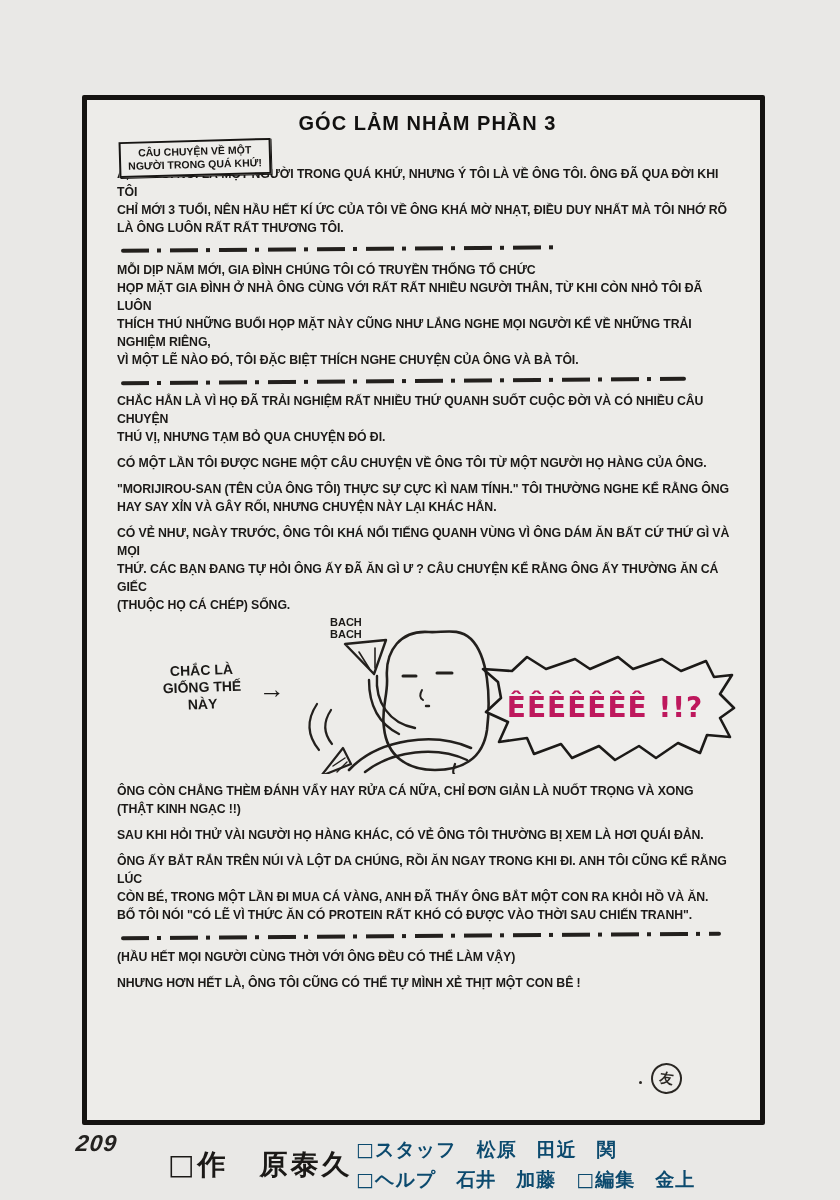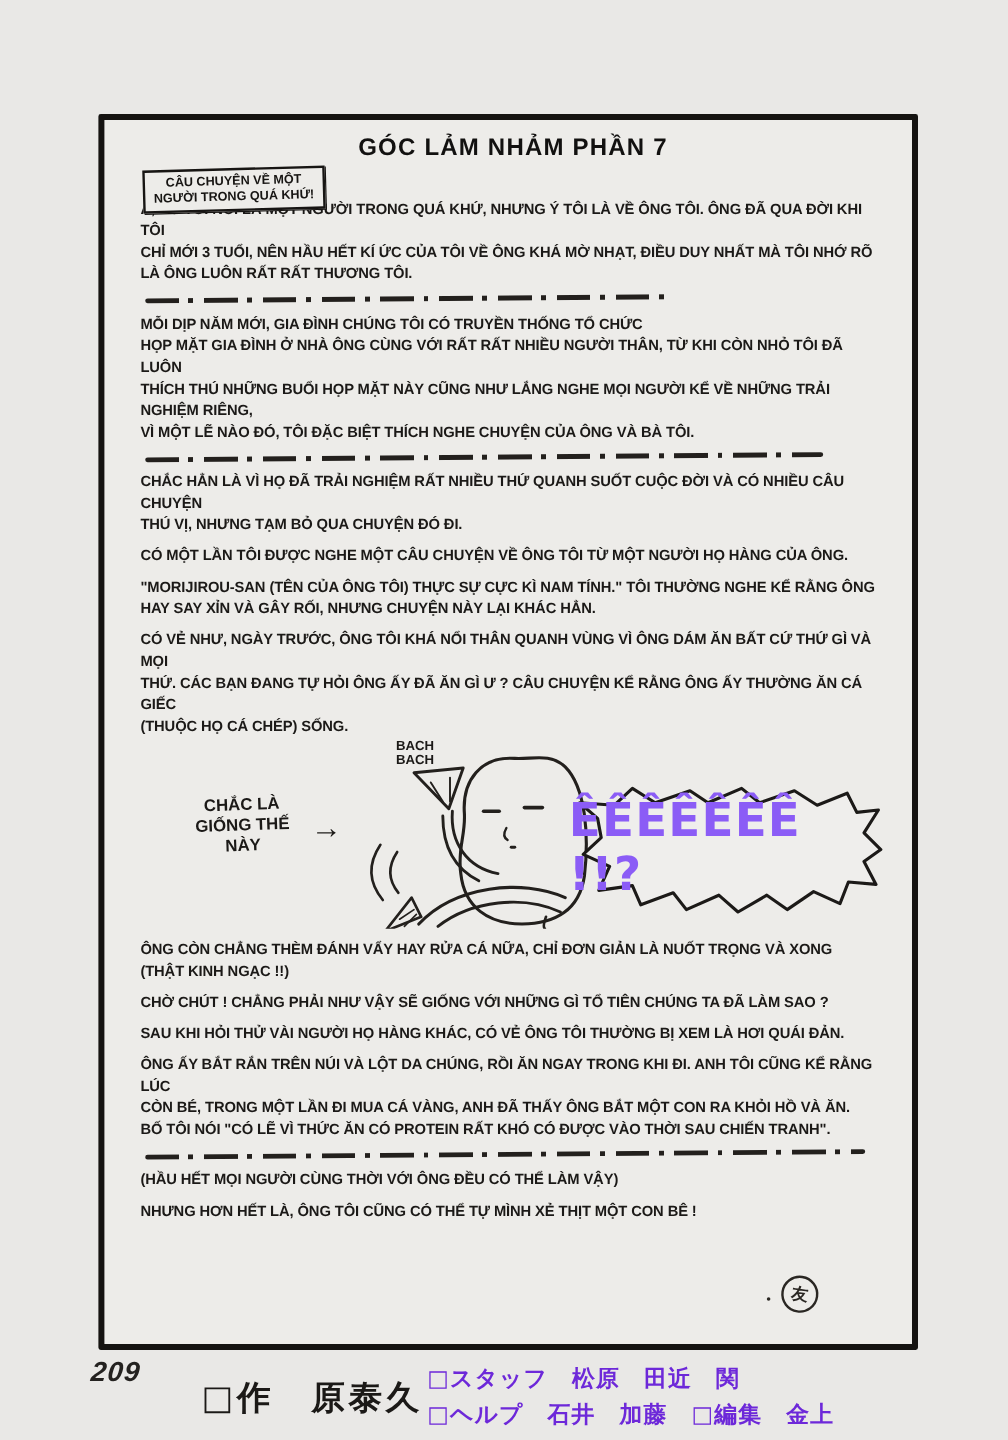--- a/index.html
+++ b/index.html
@@ -51,21 +51,21 @@
   .sfx{
     position:absolute;left:213px;top:-6px;font-size:11px;font-weight:bold;
     line-height:12px;white-space:pre-line;color:#1b1917;
   }
   .creature{position:absolute;left:170px;top:2px;}
   .bubble-wrap{position:absolute;right:2px;top:26px;width:262px;height:118px;}
   .bubble-wrap svg{position:absolute;left:0;top:0;}
   .bubble-text{
     position:absolute;left:0;top:0;width:100%;height:100%;
     display:flex;align-items:center;justify-content:center;
-    font-size:39px;font-weight:bold;letter-spacing:1px;color:#8b5cf6;
+    font-size:28px;font-weight:bold;letter-spacing:1px;color:#be185d;
     font-family:"DejaVu Sans",sans-serif;
   }
   .stamp{
     position:absolute;right:78px;bottom:26px;width:27px;height:27px;
     border:2px solid #2a2723;border-radius:50%;display:flex;align-items:center;
     justify-content:center;font-size:14px;font-weight:bold;transform:rotate(8deg);
     color:#2a2723;font-family:"DejaVu Sans",sans-serif;
   }
   .stamp-dot{position:absolute;right:118px;bottom:36px;width:3px;height:3px;background:#2a2723;border-radius:50%;}
   .footer{
@@ -74,50 +74,50 @@
   .page-number{
     position:absolute;left:76px;top:2px;font-size:23px;font-weight:bold;
     font-style:italic;letter-spacing:1px;color:#242220;transform:skewX(-6deg);
   }
   .credit-author{
     position:absolute;left:168px;top:18px;font-size:28px;font-weight:bold;
     letter-spacing:3px;color:#1b1917;font-family:"DejaVu Sans",sans-serif;
   }
   .credit-col{
     position:absolute;left:356px;top:6px;font-size:19px;font-weight:bold;
-    line-height:30px;white-space:pre-line;color:#6d28d9;
+    line-height:30px;white-space:pre-line;color:#0c4a6e;
     font-family:"DejaVu Sans",sans-serif;letter-spacing:1px;
   }
   svg path, svg line, svg polyline{fill:none;stroke:#23201d;stroke-linecap:round;stroke-linejoin:round;}
 </style>
 </head>
 <body>
 
 <div class="sheet">
 
-  <div class="page-title">GÓC LẢM NHẢM PHẦN 7</div>
+  <div class="page-title">GÓC LẢM NHẢM PHẦN 3</div>
 
   <div class="corner-label">CÂU CHUYỆN VỀ MỘT
 NGƯỜI TRONG QUÁ KHỨ!</div>
 
   <div class="para first">À, DÙ TÔI NÓI LÀ MỘT NGƯỜI TRONG QUÁ KHỨ, NHƯNG Ý TÔI LÀ VỀ ÔNG TÔI. ÔNG ĐÃ QUA ĐỜI KHI TÔI
 CHỈ MỚI 3 TUỔI, NÊN HẦU HẾT KÍ ỨC CỦA TÔI VỀ ÔNG KHÁ MỜ NHẠT, ĐIỀU DUY NHẤT MÀ TÔI NHỚ RÕ
 LÀ ÔNG LUÔN RẤT RẤT THƯƠNG TÔI.</div>
   <div class="divider d1"></div>
   <div class="para">MỖI DỊP NĂM MỚI, GIA ĐÌNH CHÚNG TÔI CÓ TRUYỀN THỐNG TỔ CHỨC
 HỌP MẶT GIA ĐÌNH Ở NHÀ ÔNG CÙNG VỚI RẤT RẤT NHIỀU NGƯỜI THÂN, TỪ KHI CÒN NHỎ TÔI ĐÃ LUÔN
 THÍCH THÚ NHỮNG BUỔI HỌP MẶT NÀY CŨNG NHƯ LẮNG NGHE MỌI NGƯỜI KỂ VỀ NHỮNG TRẢI NGHIỆM RIÊNG,
 VÌ MỘT LẼ NÀO ĐÓ, TÔI ĐẶC BIỆT THÍCH NGHE CHUYỆN CỦA ÔNG VÀ BÀ TÔI.</div>
   <div class="divider d2"></div>
   <div class="para">CHẮC HẲN LÀ VÌ HỌ ĐÃ TRẢI NGHIỆM RẤT NHIỀU THỨ QUANH SUỐT CUỘC ĐỜI VÀ CÓ NHIỀU CÂU CHUYỆN
 THÚ VỊ, NHƯNG TẠM BỎ QUA CHUYỆN ĐÓ ĐI.</div>
   <div class="para">CÓ MỘT LẦN TÔI ĐƯỢC NGHE MỘT CÂU CHUYỆN VỀ ÔNG TÔI TỪ MỘT NGƯỜI HỌ HÀNG CỦA ÔNG.</div>
   <div class="para">"MORIJIROU-SAN (TÊN CỦA ÔNG TÔI) THỰC SỰ CỰC KÌ NAM TÍNH." TÔI THƯỜNG NGHE KỂ RẰNG ÔNG
 HAY SAY XỈN VÀ GÂY RỐI, NHƯNG CHUYỆN NÀY LẠI KHÁC HẲN.</div>
-  <div class="para">CÓ VẺ NHƯ, NGÀY TRƯỚC, ÔNG TÔI KHÁ NỔI THÂN QUANH VÙNG VÌ ÔNG DÁM ĂN BẤT CỨ THỨ GÌ VÀ MỌI
+  <div class="para">CÓ VẺ NHƯ, NGÀY TRƯỚC, ÔNG TÔI KHÁ NỔI TIẾNG QUANH VÙNG VÌ ÔNG DÁM ĂN BẤT CỨ THỨ GÌ VÀ MỌI
 THỨ. CÁC BẠN ĐANG TỰ HỎI ÔNG ẤY ĐÃ ĂN GÌ Ư ? CÂU CHUYỆN KỂ RẰNG ÔNG ẤY THƯỜNG ĂN CÁ GIẾC
 (THUỘC HỌ CÁ CHÉP) SỐNG.</div>
 
   <div class="illustration">
     <div class="illo-caption">CHẮC LÀ
 GIỐNG THẾ
 NÀY</div>
     <div class="illo-arrow">→</div>
     <div class="sfx">BACH
 BACH</div>
@@ -153,21 +153,20 @@
     <div class="bubble-wrap">
       <svg width="262" height="118" viewBox="0 0 262 118">
         <polygon points="24,34 9,21 38,23 53,9 72,21 101,11 116,21 144,9 159,21 188,11 207,23 232,13 240,29 258,27 246,46 260,60 246,70 256,89 233,87 226,105 204,95 182,110 165,98 141,112 125,98 98,110 87,96 60,106 53,90 25,94 34,74 12,64 27,50" style="fill:#efeeec;stroke:#1c1a18;stroke-width:2.6;stroke-linejoin:round"></polygon>
       </svg>
       <div class="bubble-text">ÊÊÊÊÊÊÊ !!?</div>
     </div>
   </div>
 
   <div class="para">ÔNG CÒN CHẲNG THÈM ĐÁNH VẨY HAY RỬA CÁ NỮA, CHỈ ĐƠN GIẢN LÀ NUỐT TRỌNG VÀ XONG
 (THẬT KINH NGẠC !!)</div>
-  <div class="para">CHỜ CHÚT ! CHẲNG PHẢI NHƯ VẬY SẼ GIỐNG VỚI NHỮNG GÌ TỔ TIÊN CHÚNG TA ĐÃ LÀM SAO ?</div>
   <div class="para">SAU KHI HỎI THỬ VÀI NGƯỜI HỌ HÀNG KHÁC, CÓ VẺ ÔNG TÔI THƯỜNG BỊ XEM LÀ HƠI QUÁI ĐẢN.</div>
   <div class="para">ÔNG ẤY BẮT RẮN TRÊN NÚI VÀ LỘT DA CHÚNG, RỒI ĂN NGAY TRONG KHI ĐI. ANH TÔI CŨNG KỂ RẰNG LÚC
 CÒN BÉ, TRONG MỘT LẦN ĐI MUA CÁ VÀNG, ANH ĐÃ THẤY ÔNG BẮT MỘT CON RA KHỎI HỒ VÀ ĂN.
 BỐ TÔI NÓI "CÓ LẼ VÌ THỨC ĂN CÓ PROTEIN RẤT KHÓ CÓ ĐƯỢC VÀO THỜI SAU CHIẾN TRANH".</div>
   <div class="divider d3"></div>
   <div class="para">(HẦU HẾT MỌI NGƯỜI CÙNG THỜI VỚI ÔNG ĐỀU CÓ THỂ LÀM VẬY)</div>
   <div class="para">NHƯNG HƠN HẾT LÀ, ÔNG TÔI CŨNG CÓ THỂ TỰ MÌNH XẺ THỊT MỘT CON BÊ !</div>
 
   <div class="stamp-dot"></div>
   <div class="stamp">友</div>

